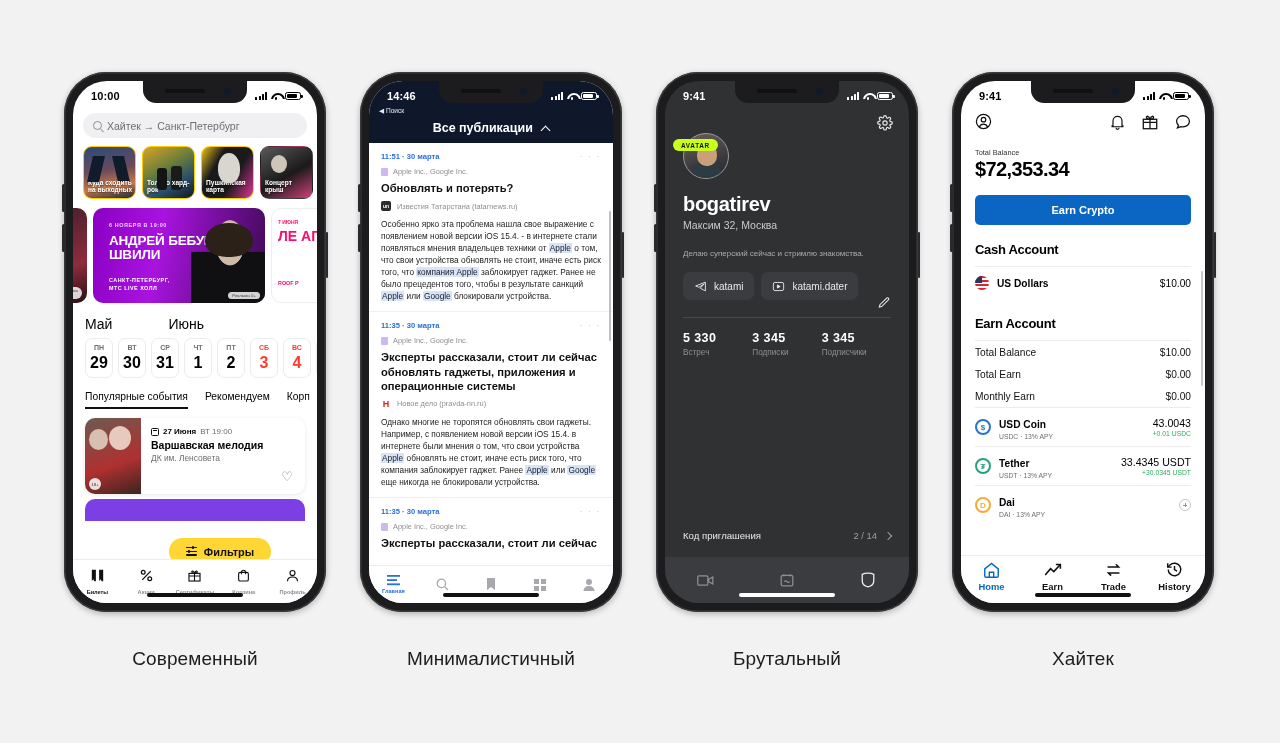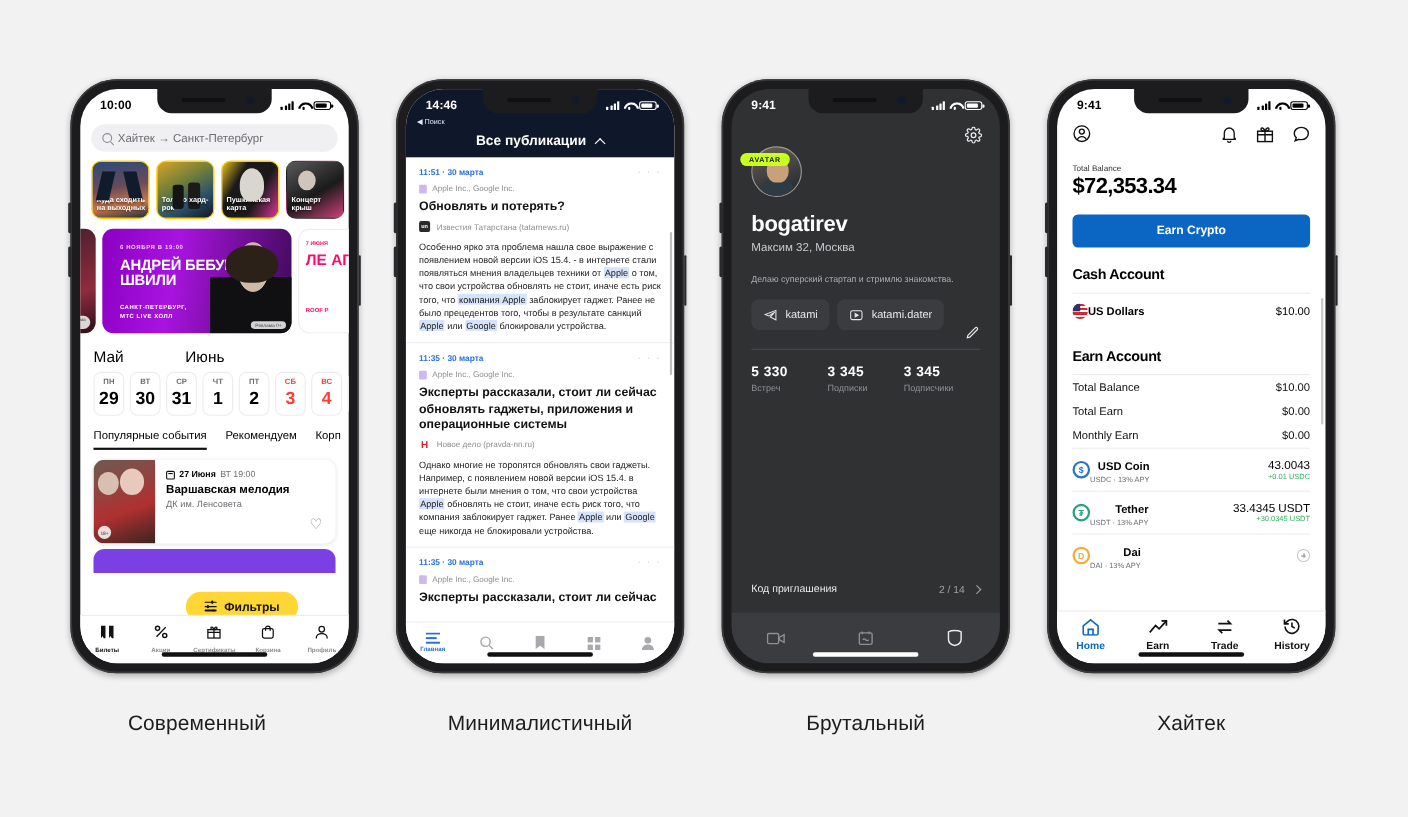--- a/index.html
+++ b/index.html
@@ -235,21 +235,21 @@
   .p4-body{padding:0 14px;}
   .p4 .icorow{display:flex;align-items:center;justify-content:space-between;padding-top:2px;}
   .p4 .icoright{display:flex;align-items:center;gap:17px;}
   .tbl{font-size:7.4px;color:#333;margin-top:18px;}
   .tbv{font-size:20px;font-weight:800;letter-spacing:-.6px;margin-top:1px;}
   .earnbtn{margin-top:14px;height:30px;background:#0a66c2;border-radius:5px;color:#fff;
            display:flex;align-items:center;justify-content:center;font-size:11px;font-weight:600;}
   .sechead{font-size:13px;font-weight:800;letter-spacing:-.3px;margin-top:17px;}
   .hr4{height:1px;background:#ececec;margin-top:9px;}
   .row4{display:flex;align-items:center;justify-content:space-between;padding:9px 0;}
-  .rowleft{display:flex;align-items:center;text-align:right;}
+  .rowleft{display:flex;align-items:center;gap:8px;}
   .flag{width:14px;height:14px;border-radius:50%;overflow:hidden;position:relative;flex:none;
         background:repeating-linear-gradient(180deg,#d8252f 0 2px,#fff 2px 4px);}
   .flag::after{content:"";position:absolute;left:0;top:0;width:7px;height:7px;background:#2a3560;}
   .rowlabel{font-size:10.2px;font-weight:700;}
   .rowval{font-size:10.2px;}
   .kv{display:flex;align-items:center;justify-content:space-between;padding:5.5px 0;font-size:10.2px;color:#111;}
   .crow{display:flex;align-items:center;justify-content:space-between;padding:6px 0;border-top:1px solid #ececec;}
   .coin{width:16px;height:16px;border-radius:50%;flex:none;border:2px solid;display:flex;align-items:center;justify-content:center;
         font-size:8px;font-weight:800;background:#fff;}
   .coin.usdc{border-color:#2775ca;color:#2775ca;}
@@ -441,21 +441,21 @@
             <span><svg width="13" height="13" viewBox="0 0 16 16" fill="none" stroke="#111" stroke-width="1.4">
                 <circle cx="8" cy="5" r="3.1"></circle>
                 <path d="M1.8 15.2c0-3.4 2.8-5.4 6.2-5.4s6.2 2 6.2 5.4"></path>
               </svg></span>
             <span class="lb">Профиль</span>
           </div>
         </div>
       <div class="home-ind"></div>
     </div>
   </div>
-  <div class="caption" style="left:48px; top:648px;">Современный</div>
+  <div class="caption" style="left:64px; top:648px;">Современный</div>
 
   <div class="phone p2" style="left:360px; top:72px;">
     <div class="bezel">
         <div class="sidebtn-r"></div>
       </div>
     <div class="screen">
       <div class="notch">
           <div class="spk"></div>
           <div class="cam"></div>
         </div>
@@ -594,21 +594,21 @@
       </svg>
 
       <div class="p3-body">
         <div class="avatar"></div>
         <div class="avbadge">AVATAR</div>
         <div class="uname">bogatirev</div>
         <div class="usub">Максим 32, Москва</div>
         <svg class="pencil" viewBox="0 0 24 24" fill="none" stroke="#e9ebed" stroke-width="1.8">
           <path d="M16.5 3.5a2.1 2.1 0 1 1 3 3L8 18l-4 1 1-4Z"></path>
         </svg>
-        <div class="ubio">Делаю суперский стартап и стримлю знакомства.</div>
+        <div class="ubio">Делаю суперский сейчас и стримлю знакомства.</div>
         <div class="socials">
           <div class="social">
             <svg width="13" height="13" viewBox="0 0 24 24" fill="none" stroke="#e6e8ea" stroke-width="1.7">
               <path d="M21 4 3 11l6 2.4L19 7l-7.5 8.2L21 20Z"></path>
             </svg>
             <span>katami</span>
           </div>
           <div class="social">
             <svg width="13" height="13" viewBox="0 0 24 24" fill="none" stroke="#e6e8ea" stroke-width="1.7">
               <rect x="2.5" y="4.5" width="19" height="15" rx="3"></rect>

